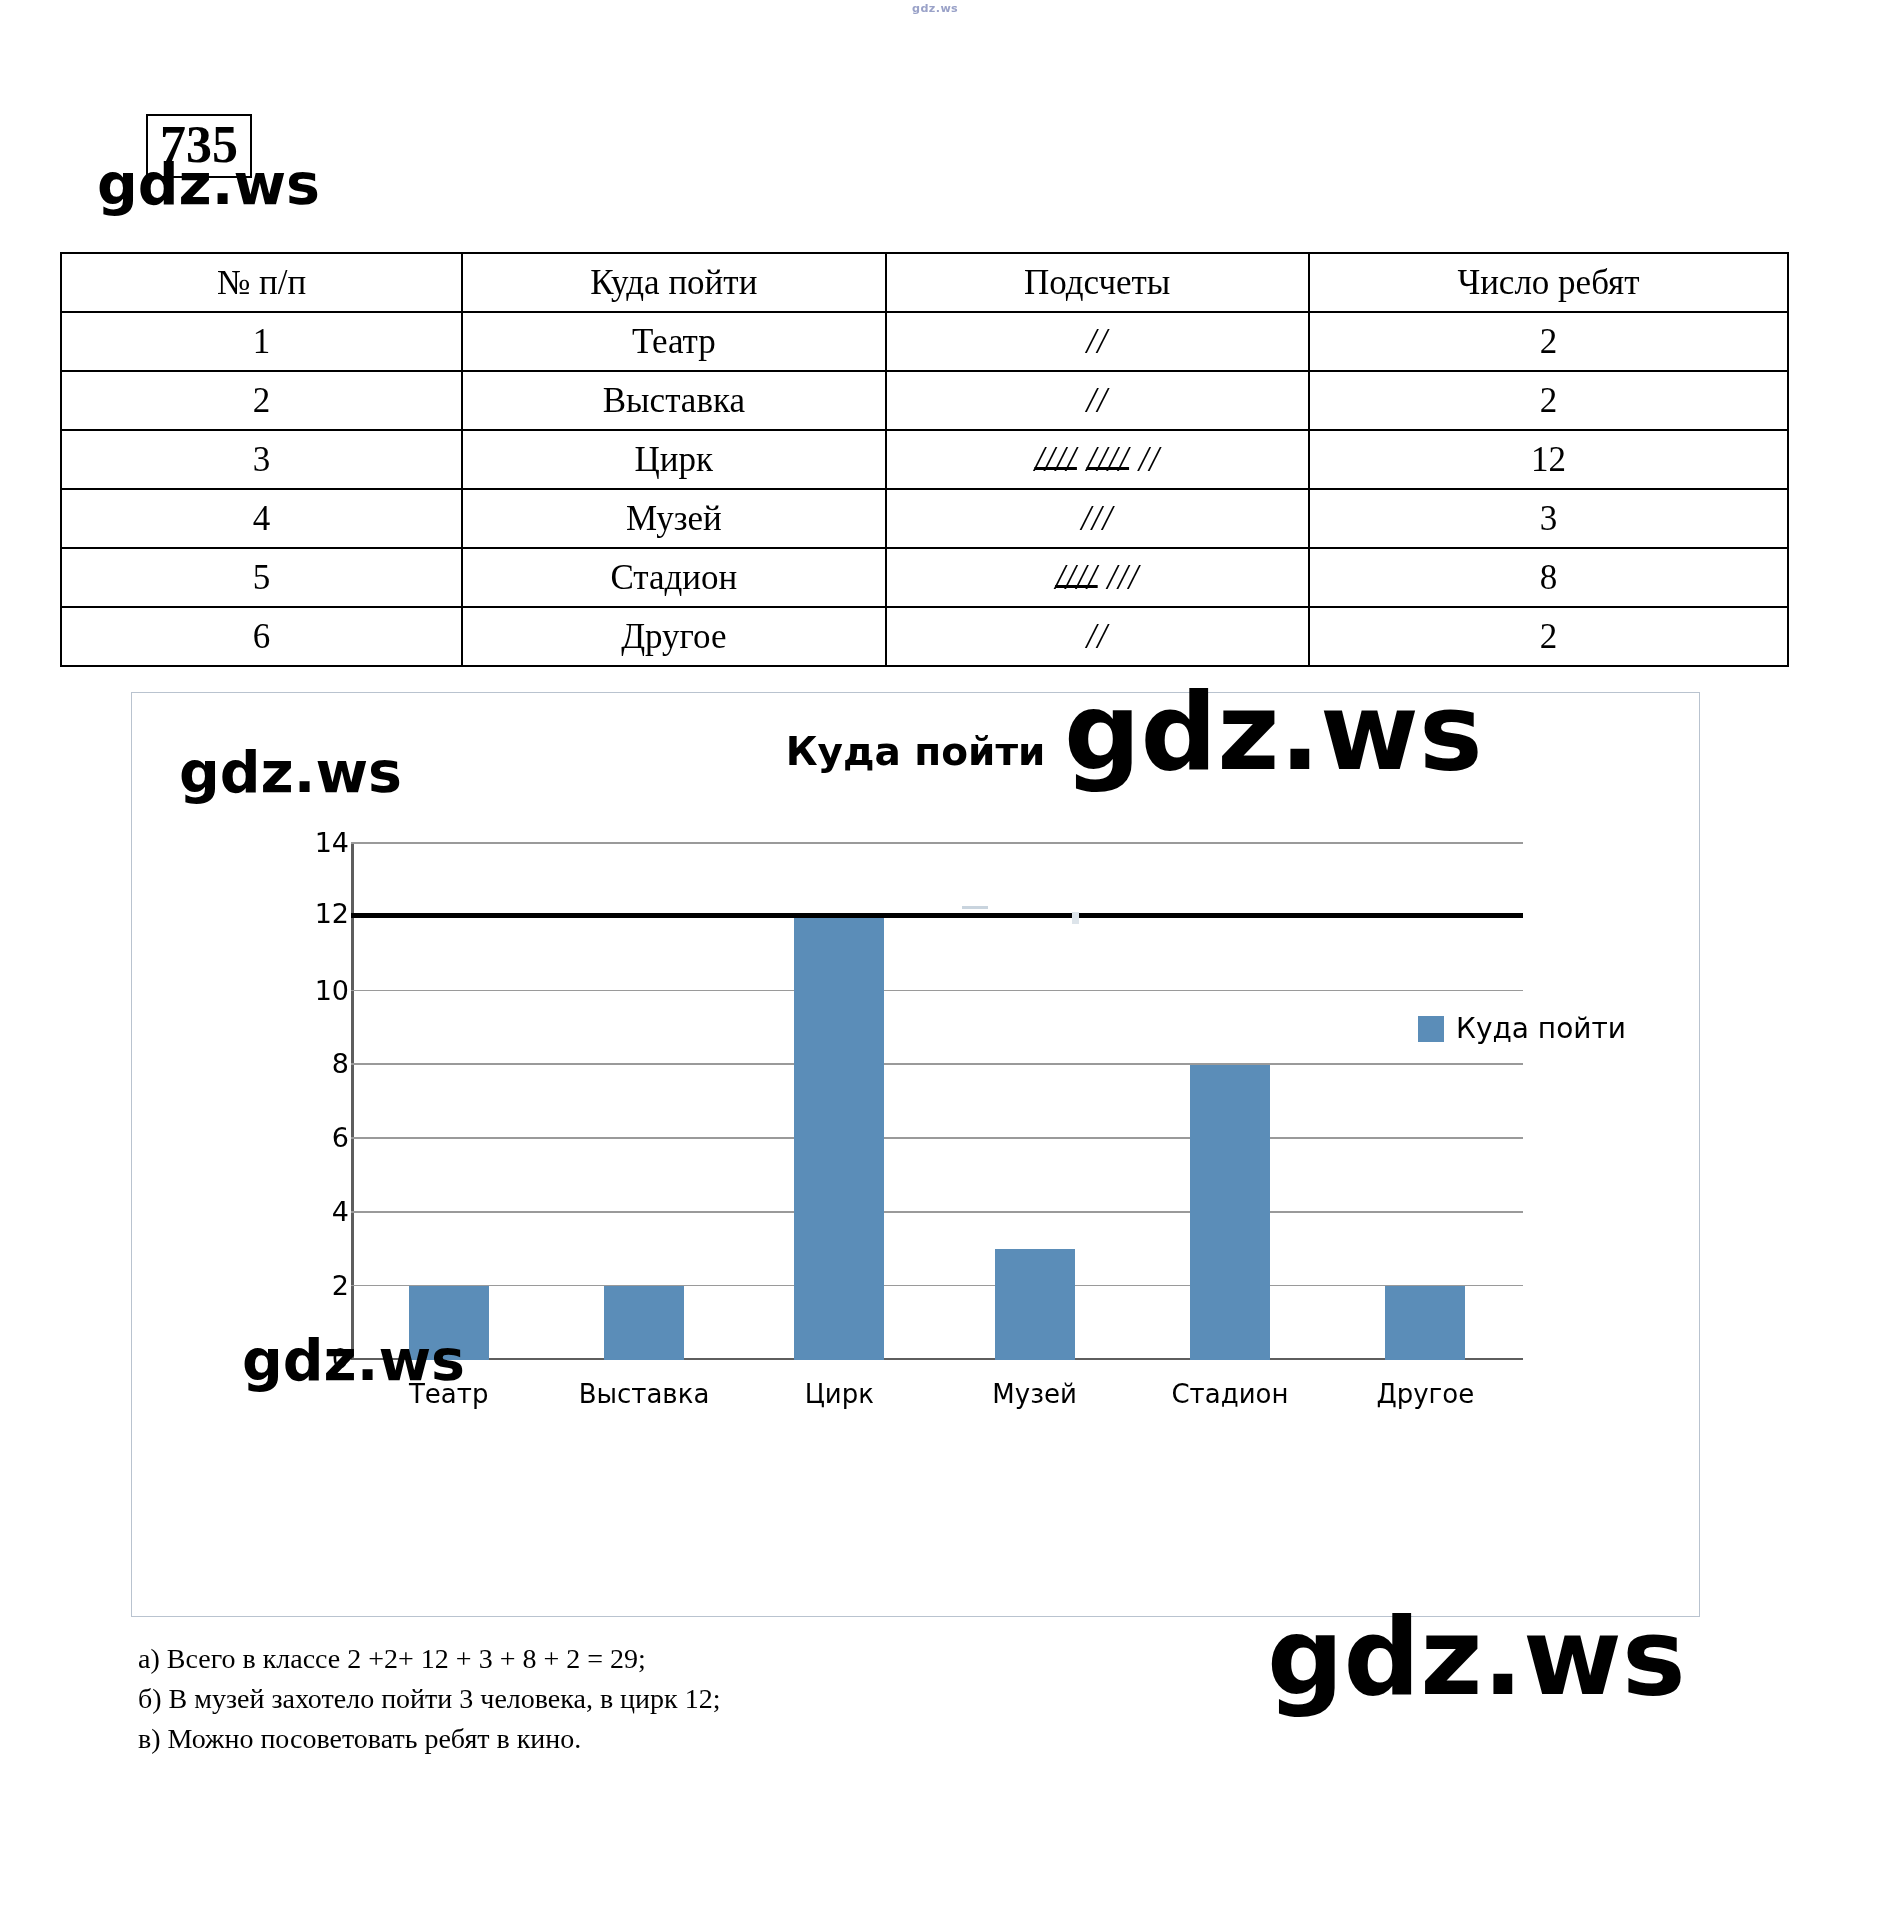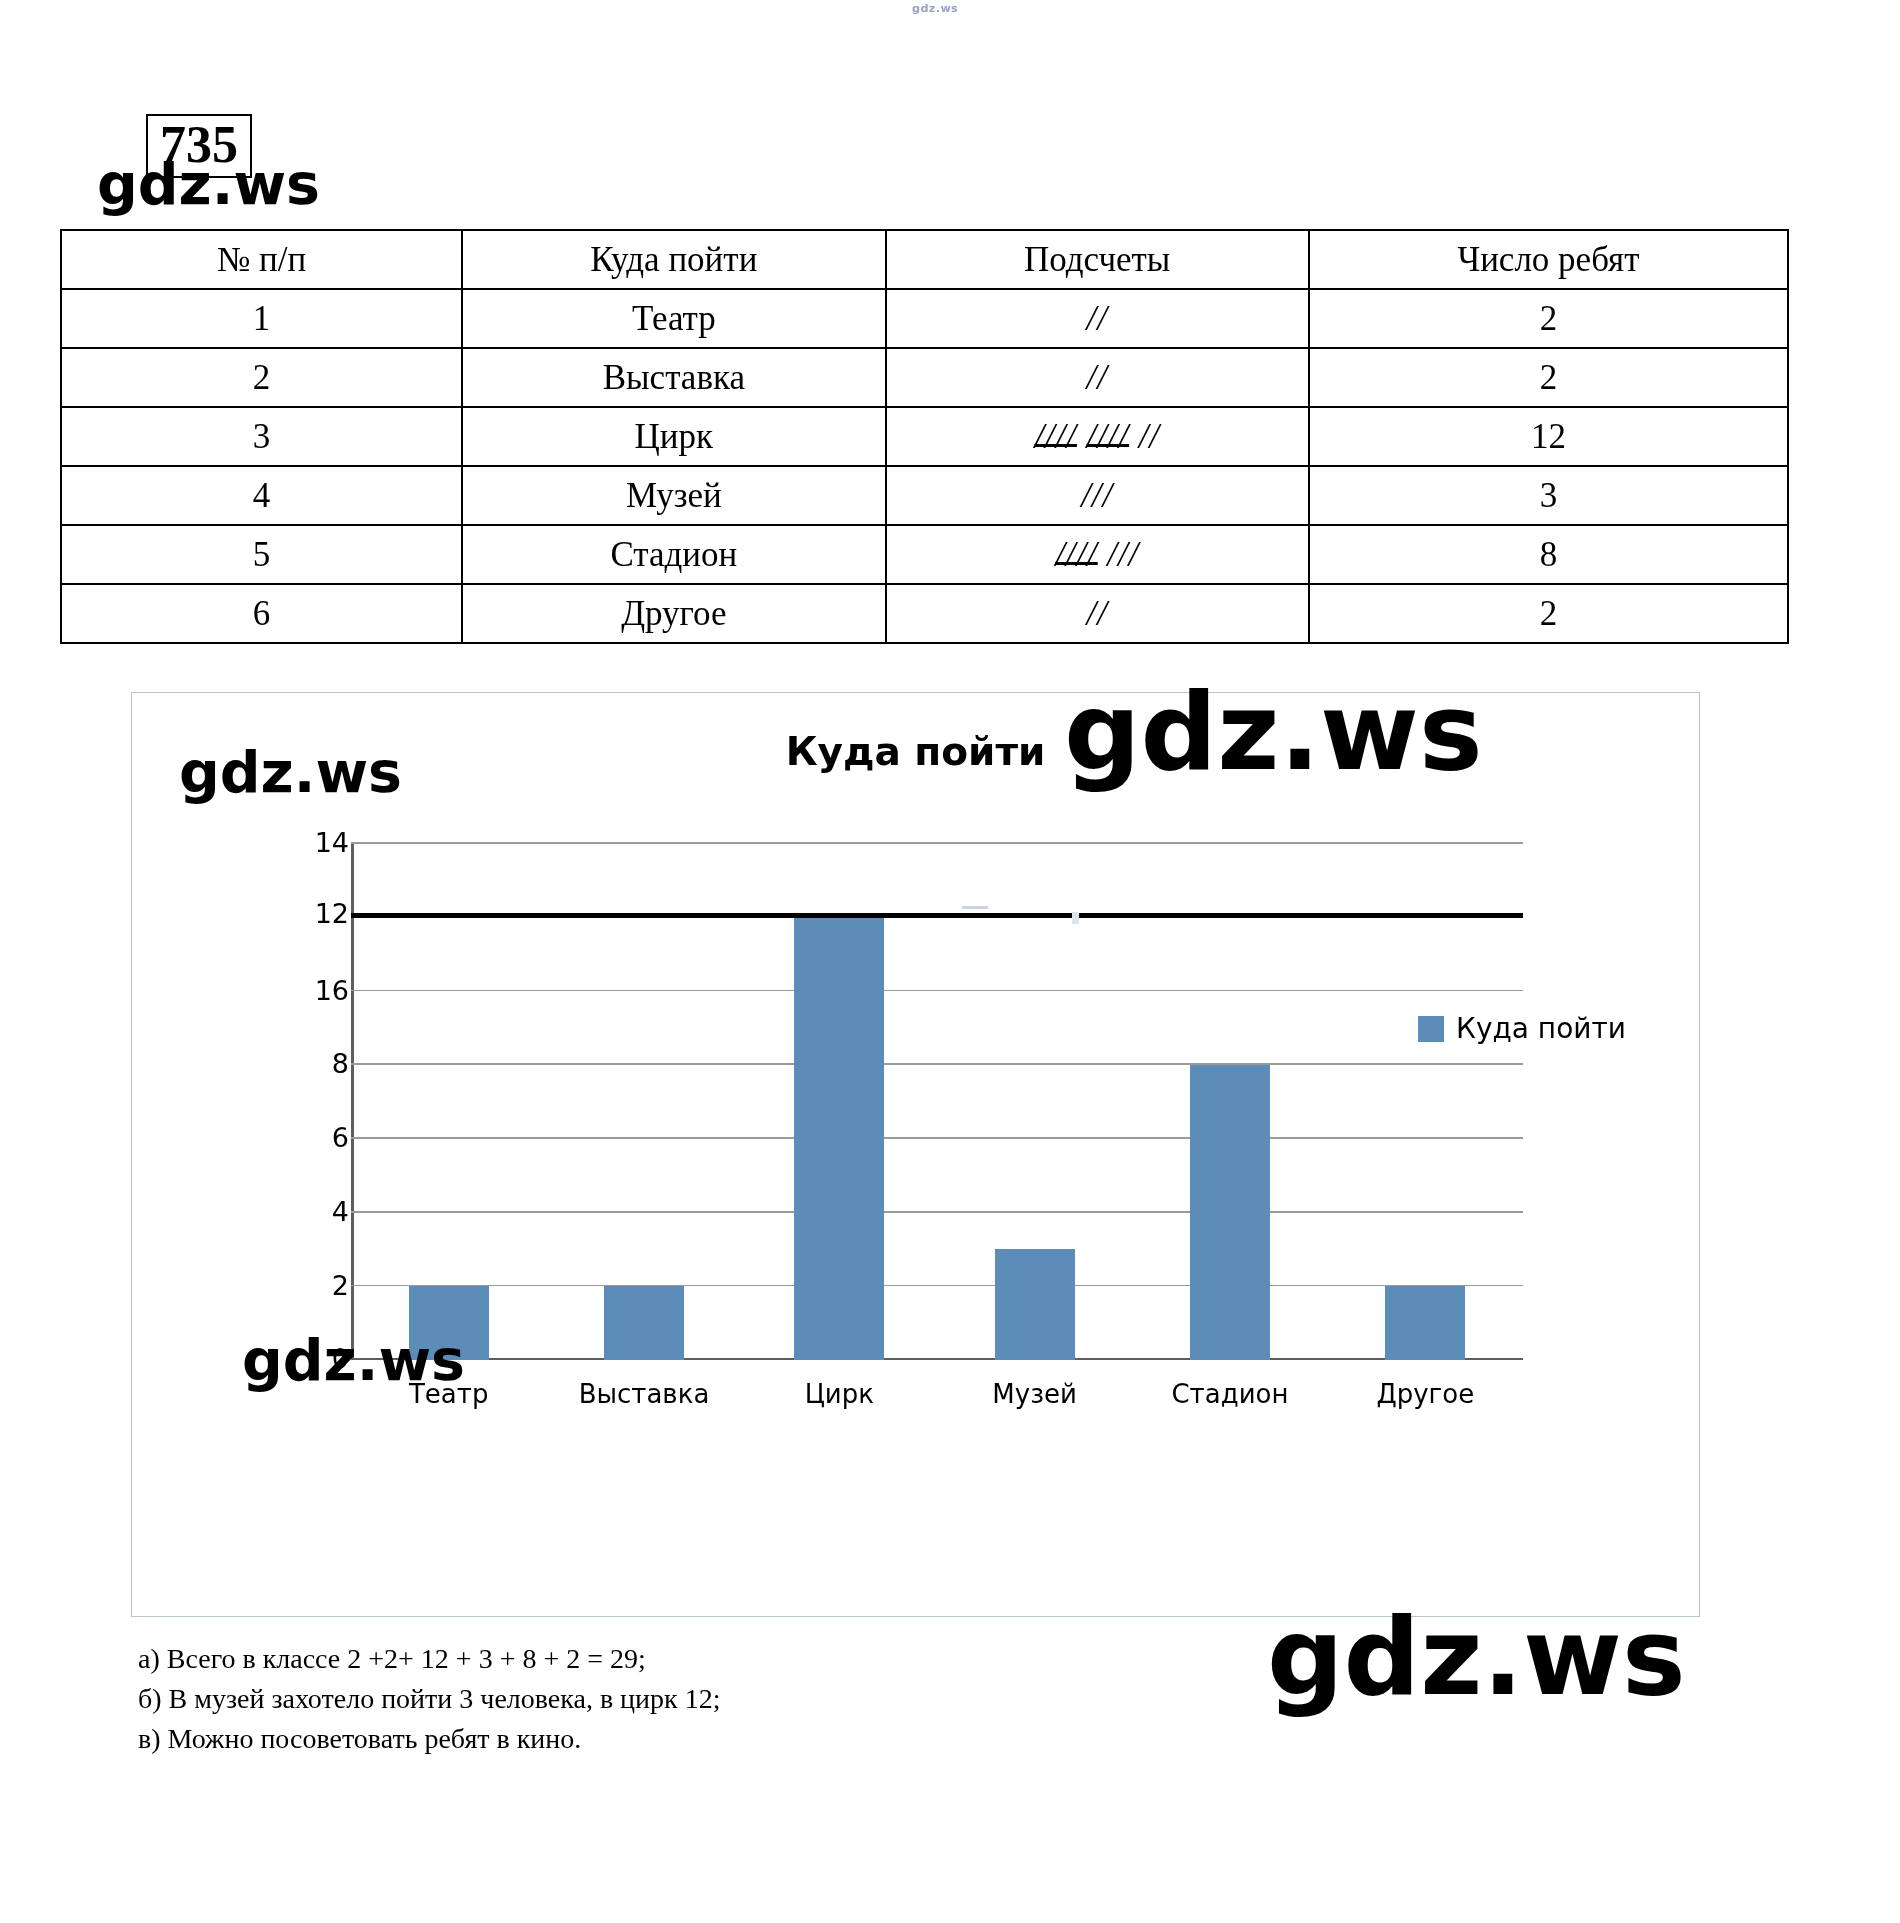--- a/index.html
+++ b/index.html
@@ -48,21 +48,21 @@
     font-family: "Liberation Serif", serif;
     font-size: 52px;
     font-weight: bold;
     line-height: 1;
   }
 
   
   .data-table {
     position: absolute;
     left: 60px;
-    top: 229px;
+    top: 252px;
     width: 1729px;
     border-collapse: collapse;
     font-size: 35px;
   }
   .data-table td {
     border: 2.6px solid #000;
     text-align: center;
     height: 59px;
     padding: 0 5.2px;
     font-family: "Liberation Serif", serif;
@@ -266,21 +266,21 @@
   <div class="plot">
     <div class="y-axis"></div>
 
     <div class="grid-line" style="bottom:100%">
         <span class="y-label">14</span>
       </div>
     <div class="grid-line bold12" style="bottom:85.714%">
         <span class="y-label">12</span>
       </div>
     <div class="grid-line" style="bottom:71.428%">
-        <span class="y-label">16</span>
+        <span class="y-label">10</span>
       </div>
     <div class="grid-line" style="bottom:57.143%">
         <span class="y-label">8</span>
       </div>
     <div class="grid-line" style="bottom:42.857%">
         <span class="y-label">6</span>
       </div>
     <div class="grid-line" style="bottom:28.571%">
         <span class="y-label">4</span>
       </div>

